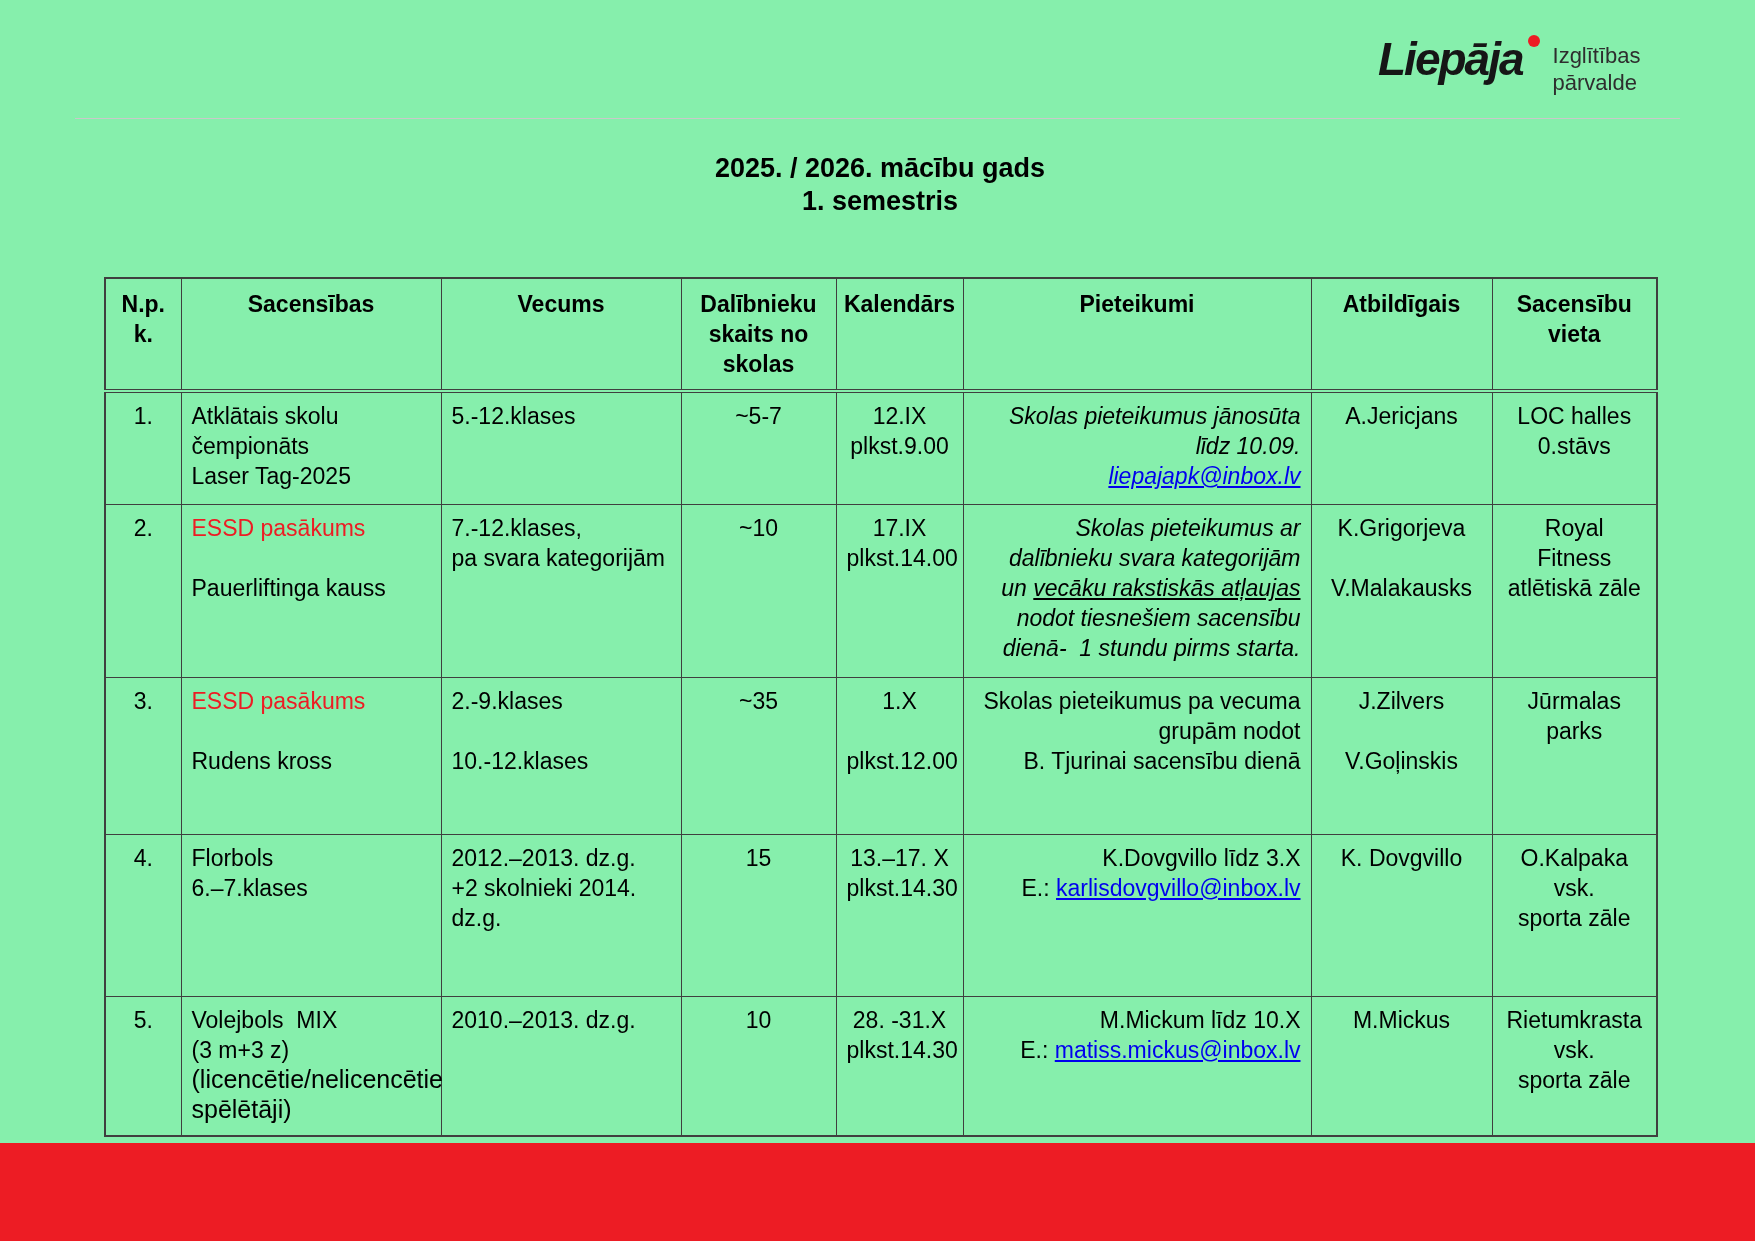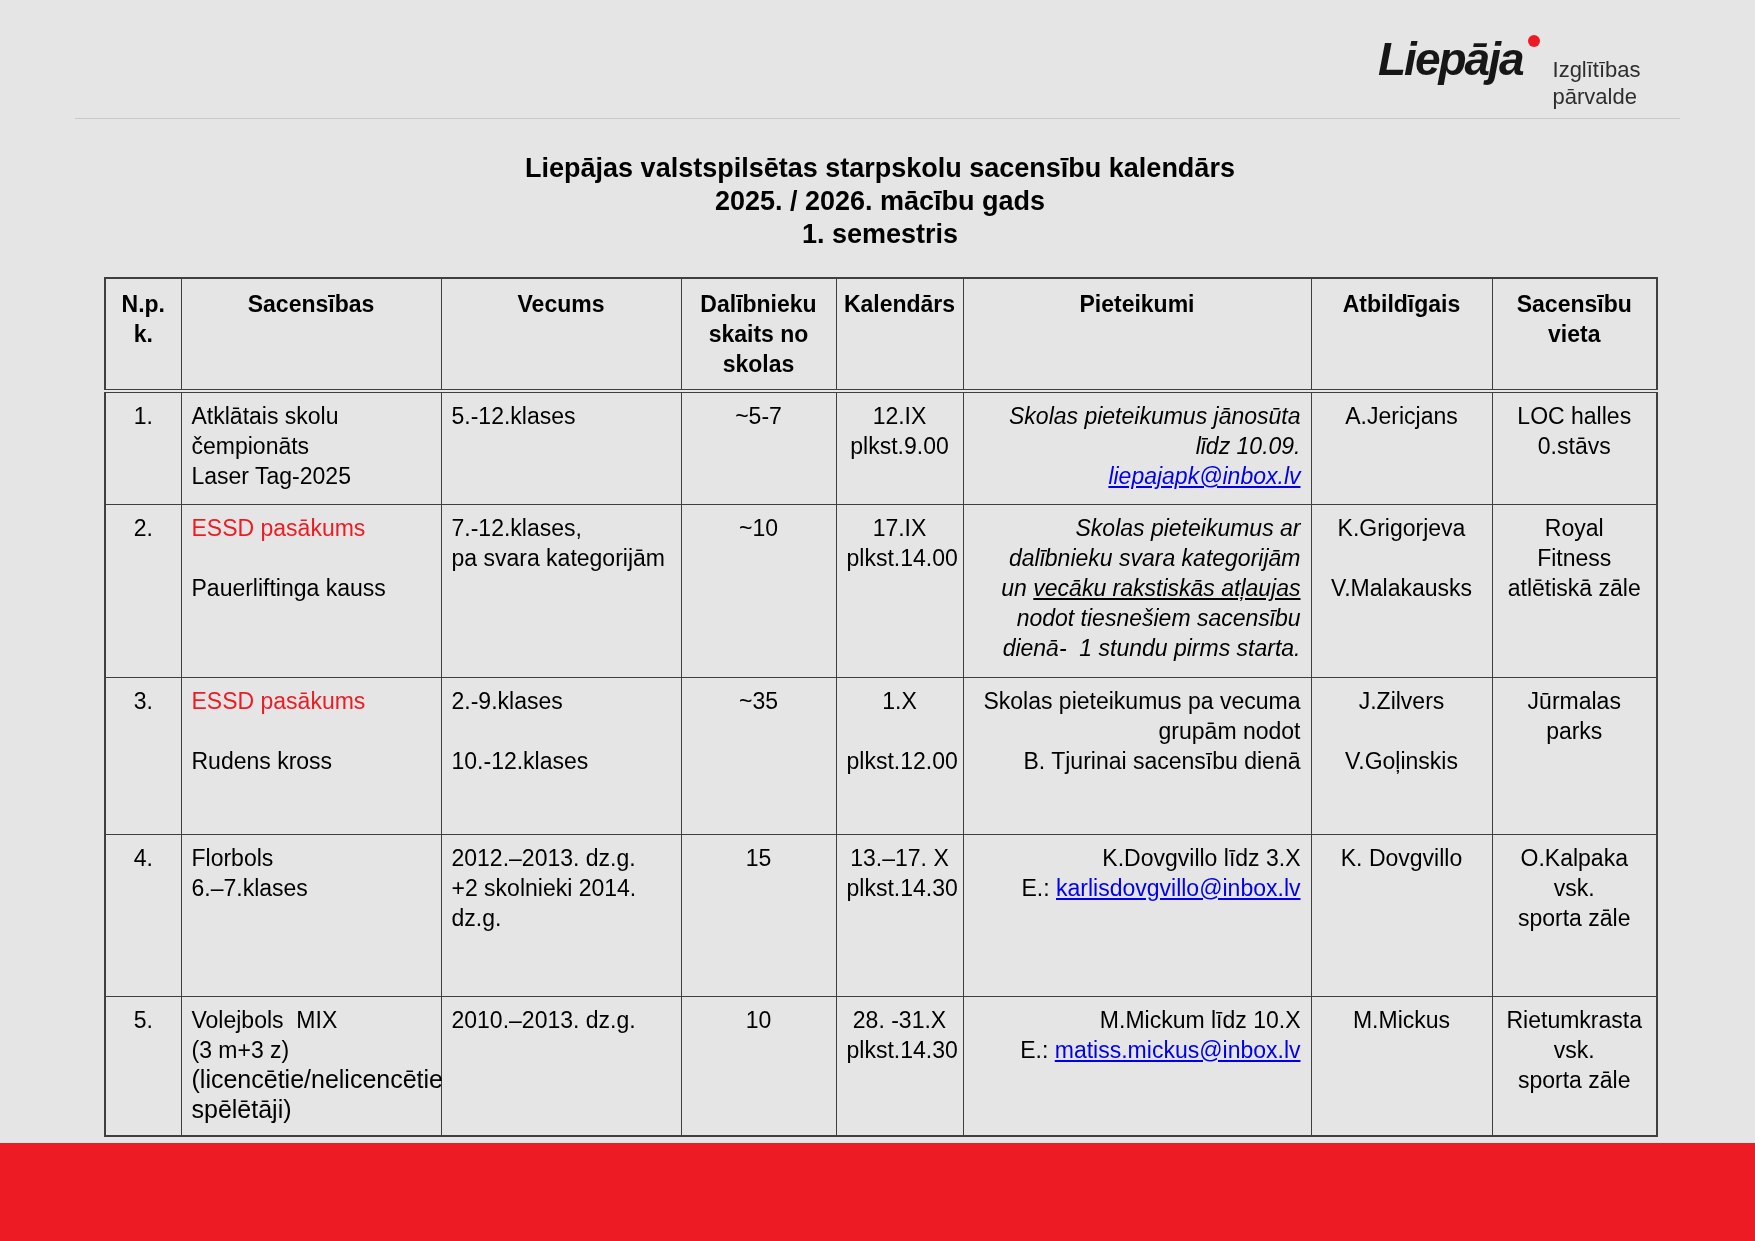--- a/index.html
+++ b/index.html
@@ -6,36 +6,36 @@
   html,body { width:1755px; height:1241px; }
   body {
     background:#ffffff;
     font-family:"Liberation Sans", sans-serif;
     color:#000;
     position:relative;
     overflow:hidden;
   }
   :root { --red:#ed1c24; --blue:#0000ee; --grid:#3f3f3f; }
 
-  .page { position:absolute; inset:0; background:#e5e5e5; }
+  .page { position:absolute; inset:0; background:#86efac; }
 
   
   .logo { position:absolute; top:36px; left:1378px; display:flex; align-items:flex-start; }
   .logo-brand {
     position:relative;
     font-size:46px; font-weight:bold; font-style:italic;
     letter-spacing:-2px; color:#161616; line-height:1;
   }
   .logo-dot {
     position:absolute; top:-1px; right:-17px;
     width:12px; height:12px; border-radius:50%;
     background:var(--red);
   }
   .logo-sub {
-    margin-left:30px; margin-top:20px;
+    margin-left:30px; margin-top:6px;
     font-size:22px; line-height:27px; color:#2e2e2e;
   }
 
   .divider { position:absolute; top:118px; left:75px; right:75px; height:1px; background:#c9c9c9; }
 
   
   .title {
     position:absolute; top:152px; left:104px; width:1552px;
     text-align:center; font-size:27px; font-weight:bold; line-height:33px;
   }
@@ -96,21 +96,20 @@
     </div>
     <div class="logo-sub">
       <div>Izglītības</div>
       <div>pārvalde</div>
     </div>
   </div>
 
   <div class="divider"></div>
 
   <div class="title">
-    <div>Liepājas valstspilsētas starpskolu sacensību kalendārs</div>
     <div>2025. / 2026. mācību gads</div>
     <div>1. semestris</div>
   </div>
 
   <table class="cal">
     <colgroup>
       <col style="width:76px">
         <col style="width:260px">
         <col style="width:240px">
         <col style="width:155px">

